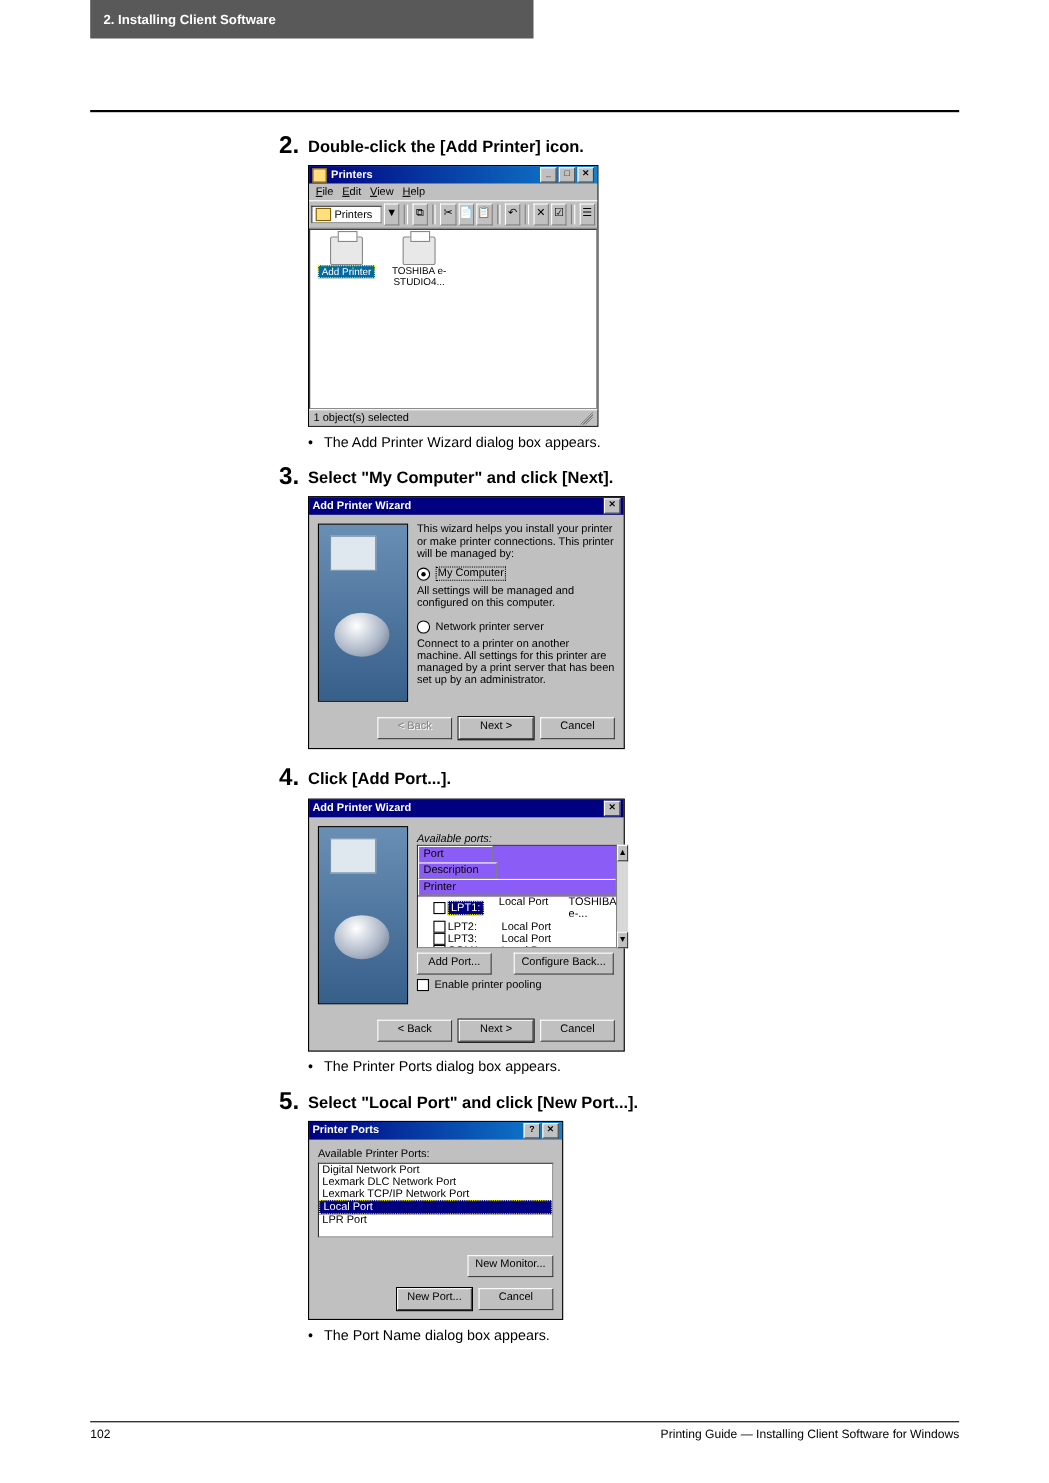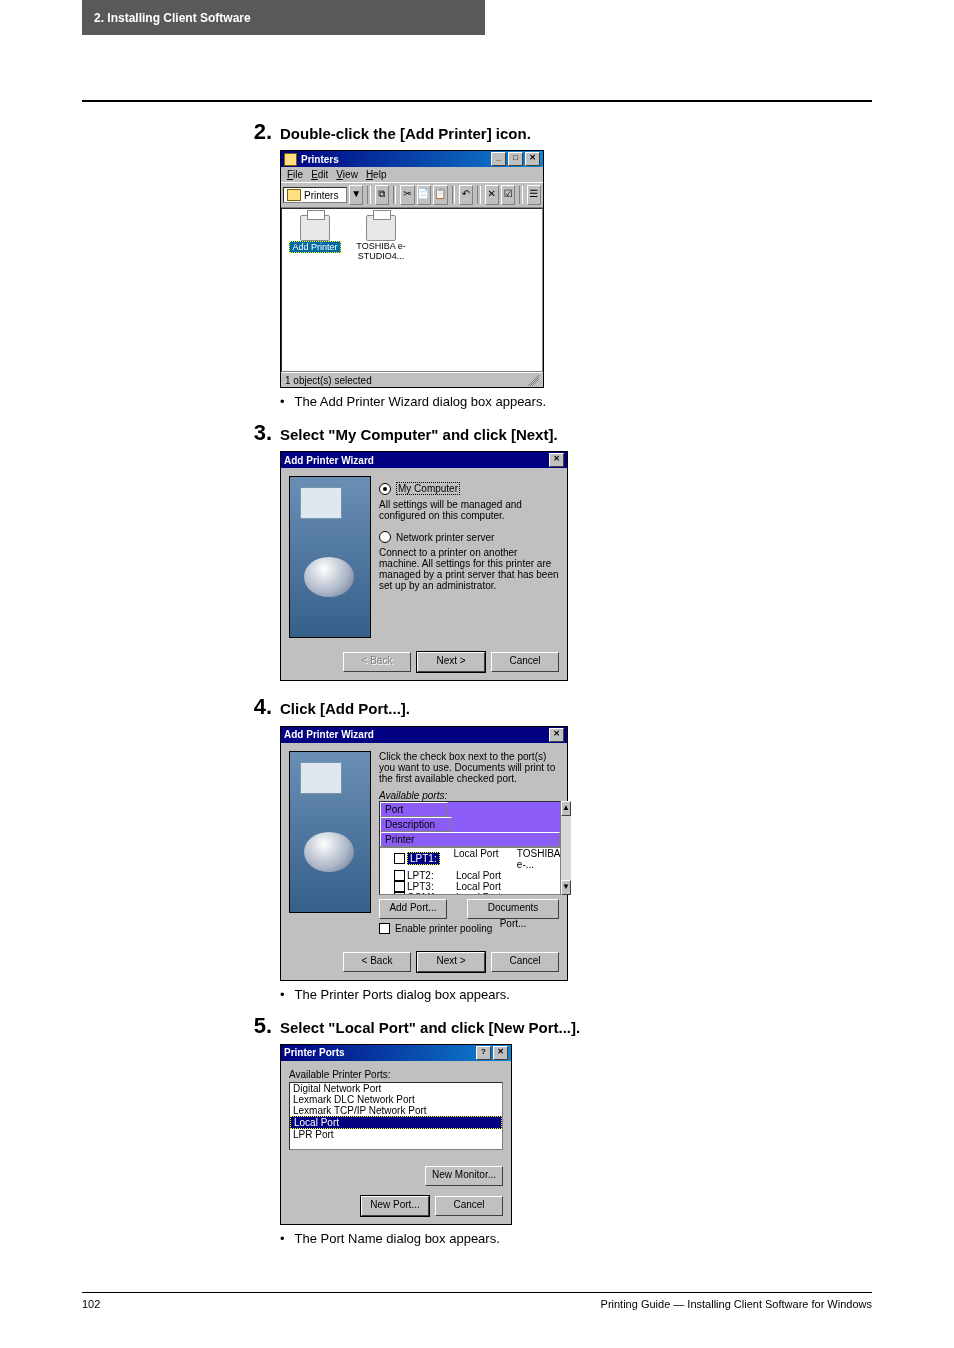--- a/index.html
+++ b/index.html
@@ -404,20 +404,21 @@
       <div class="win wiz">
         <div class="tb">
           <span>Add Printer Wizard</span>
           <div class="tb-ctrls">
             <div class="tb-btn">✕</div>
           </div>
         </div>
         <div class="wiz-body">
           <div class="wiz-side"></div>
           <div class="wiz-text">
+            <div>This wizard helps you install your printer or make printer connections. This printer will be managed by:</div>
             <div class="radio-row">
               <span class="radio sel"></span>
               <span class="dotted-sel">My Computer</span>
             </div>
             <div style="margin-bottom:10px;">All settings will be managed and configured on this computer.</div>
             <div class="radio-row">
               <span class="radio"></span>
               <span>Network printer server</span>
             </div>
             <div>Connect to a printer on another machine. All settings for this printer are managed by a print server that has been set up by an administrator.</div>
@@ -440,21 +441,20 @@
       <div class="win wiz">
         <div class="tb">
           <span>Add Printer Wizard</span>
           <div class="tb-ctrls">
             <div class="tb-btn">✕</div>
           </div>
         </div>
         <div class="wiz-body">
           <div class="wiz-side"></div>
           <div class="wiz-text">
-            <div>Click the check box next to the port(s) you want to use. Documents will print to the first available checked port.</div>
             <div style="margin-top:6px;font-style:italic;">Available ports:</div>
             <div class="port-outer">
               <div class="port-list">
                 <div class="port-head">
                   <div class="ph1">Port</div>
                   <div class="ph2">Description</div>
                   <div class="ph3">Printer</div>
                 </div>
                 <div class="port-rows">
                   <div class="port-row">
@@ -507,21 +507,21 @@
                   </div>
                 </div>
               </div>
               <div class="vscroll">
                 <div class="vbtn">▲</div>
                 <div class="vbtn">▼</div>
               </div>
             </div>
             <div class="btn-mid-row">
               <div class="btn">Add Port...</div>
-              <div class="btn">Documents Port...</div>
+              <div class="btn">Configure Back...</div>
             </div>
             <div class="radio-row" style="margin-top:4px;">
               <span class="chk"></span>
               <span>Enable printer pooling</span>
             </div>
           </div>
         </div>
         <div class="wiz-btnrow">
           <div class="btn">&lt; Back</div>
           <div class="btn default">Next &gt;</div>

